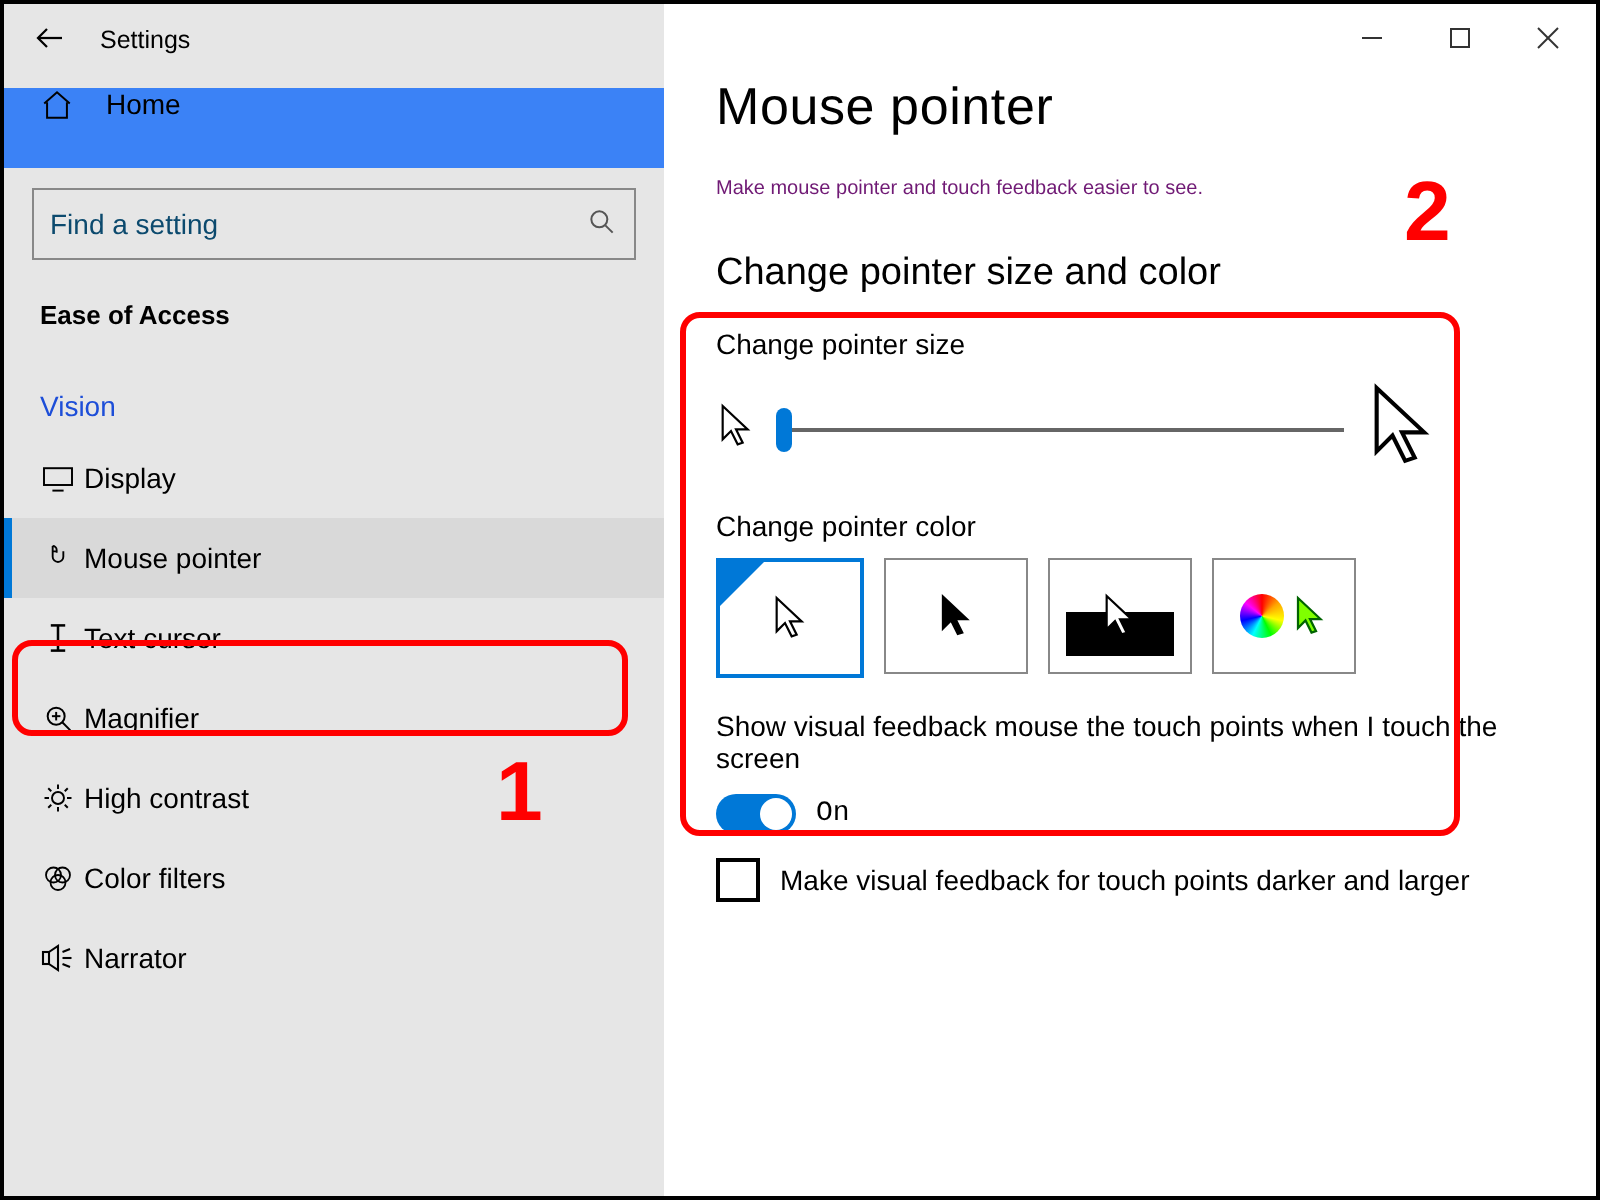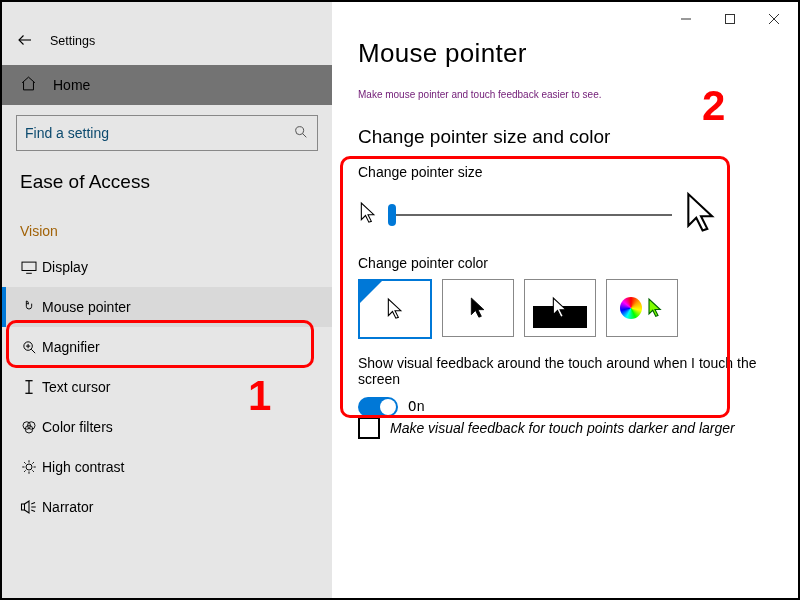--- a/index.html
+++ b/index.html
@@ -30,51 +30,49 @@
     display: flex;
     flex-direction: column;
     position: relative;
   }
   .sb-top {
     display: flex;
     align-items: center;
     height: 36px;
     padding-left: 14px;
     gap: 16px;
-    margin-top: 21px;
   }
   .sb-title { font-size: 12.5px; }
   .home-row {
     display: flex;
-    align-items: center;
     gap: 16px;
     height: 40px;
     padding-left: 18px;
     margin-top: 6px;
-    background: #737373;
+    background: #3b82f6;
   }
   .search-box {
     margin: 10px 14px 0 14px;
     height: 34px;
     border: 1px solid #888;
     background: #e6e6e6;
     display: flex;
     align-items: center;
     justify-content: space-between;
     padding: 0 8px 0 8px;
   }
   .search-placeholder { color: #0c4a6e; font-size: 14px; }
   .category {
-    font-weight: 400;
+    font-weight: 700;
     padding: 20px 18px 6px 18px;
-    font-size: 19px;
+    font-size: 13px;
   }
   .subcat {
     padding: 24px 18px 8px 18px;
-    color: #a16207;
+    color: #1d4ed8;
     font-size: 14px;
   }
   .nav {
     display: flex;
     flex-direction: column;
   }
   .nav-item {
     display: flex;
     align-items: center;
     height: 40px;
@@ -153,21 +151,21 @@
   
   .toggle-row { display:flex; align-items:center; gap:10px; margin-top:10px;font-family:Liberation Mono, monospace;}
   .toggle {
     width:40px;height:20px;border-radius:10px;background:#0078d7;
     position:relative;
   }
   .toggle::after{
     content:"";position:absolute;right:2px;top:2px;width:16px;height:16px;
     border-radius:50%;background:#fff;
   }
-  .checkbox-row{display:flex; align-items:center; gap:10px; font-style:italic;}
+  .checkbox-row{display:flex; align-items:center; gap:10px; margin-top:12px;}
   .checkbox{ width:18px;height:18px;border:2px solid #000;}
   
   .annot-box{ position:absolute; border:3px solid red; border-radius:10px; pointer-events:none;}
   .annot-num{ position:absolute; color:red; font-weight:700; font-size:42px; pointer-events:none;}
 </style>
 </head>
 <body>
 
 <div class="window">
 
@@ -241,50 +239,39 @@
           <svg width="16" height="18" viewBox="0 0 24 24" fill="none" stroke="#000" stroke-width="1.4">
               <path d="M8 3 v8 a4 4 0 0 0 8 0 v-4"></path>
               <path d="M8 7 h3 M8 3 a3 3 0 0 1 3 3 v2"></path>
             </svg>
         </span>
         <span>Mouse pointer</span>
       </div>
 
       <div class="nav-item">
         <span class="icon-slot">
+          <svg width="14" height="18" viewBox="0 0 14 20" fill="none" stroke="#000" stroke-width="1.4">
+              <line x1="7" y1="3" x2="7" y2="17"></line>
+              <line x1="3" y1="3" x2="11" y2="3"></line>
+              <line x1="3" y1="17" x2="11" y2="17"></line>
+            </svg>
+        </span>
+        <span>Text cursor</span>
+      </div>
+
+      <div class="nav-item">
+        <span class="icon-slot">
           <svg width="17" height="17" viewBox="0 0 24 24" fill="none" stroke="#000" stroke-width="1.4">
               <circle cx="10" cy="10" r="6"></circle>
               <line x1="20" y1="20" x2="14.5" y2="14.5"></line>
               <line x1="7" y1="10" x2="13" y2="10"></line>
               <line x1="10" y1="7" x2="10" y2="13"></line>
             </svg>
         </span>
         <span>Magnifier</span>
-      </div>
-
-      <div class="nav-item">
-        <span class="icon-slot">
-          <svg width="14" height="18" viewBox="0 0 14 20" fill="none" stroke="#000" stroke-width="1.4">
-              <line x1="7" y1="3" x2="7" y2="17"></line>
-              <line x1="3" y1="3" x2="11" y2="3"></line>
-              <line x1="3" y1="17" x2="11" y2="17"></line>
-            </svg>
-        </span>
-        <span>Text cursor</span>
-      </div>
-
-      <div class="nav-item">
-        <span class="icon-slot">
-          <svg width="18" height="18" viewBox="0 0 24 24" fill="none" stroke="#000" stroke-width="1.2">
-              <circle cx="9" cy="10" r="5"></circle>
-              <circle cx="15" cy="10" r="5"></circle>
-              <circle cx="12" cy="15" r="5"></circle>
-            </svg>
-        </span>
-        <span>Color filters</span>
       </div>
 
       <div class="nav-item">
         <span class="icon-slot">
           <svg width="18" height="18" viewBox="0 0 24 24" fill="none" stroke="#000" stroke-width="1.3">
               <circle cx="12" cy="12" r="4"></circle>
               <line x1="12" y1="3" x2="12" y2="6"></line>
               <line x1="12" y1="18" x2="12" y2="21"></line>
               <line x1="3" y1="12" x2="6" y2="12"></line>
               <line x1="18" y1="12" x2="21" y2="12"></line>
@@ -292,20 +279,31 @@
               <line x1="16.5" y1="16.5" x2="18.5" y2="18.5"></line>
               <line x1="5.5" y1="18.5" x2="7.5" y2="16.5"></line>
               <line x1="16.5" y1="7.5" x2="18.5" y2="5.5"></line>
             </svg>
         </span>
         <span>High contrast</span>
       </div>
 
       <div class="nav-item">
         <span class="icon-slot">
+          <svg width="18" height="18" viewBox="0 0 24 24" fill="none" stroke="#000" stroke-width="1.2">
+              <circle cx="9" cy="10" r="5"></circle>
+              <circle cx="15" cy="10" r="5"></circle>
+              <circle cx="12" cy="15" r="5"></circle>
+            </svg>
+        </span>
+        <span>Color filters</span>
+      </div>
+
+      <div class="nav-item">
+        <span class="icon-slot">
           <svg width="18" height="16" viewBox="0 0 24 20" fill="none" stroke="#000" stroke-width="1.4">
               <rect x="2" y="6" width="4" height="8"></rect>
               <path d="M6 6 L12 2 V18 L6 14"></path>
               <line x1="15" y1="10" x2="21" y2="10"></line>
               <line x1="15" y1="6" x2="20" y2="4"></line>
               <line x1="15" y1="14" x2="20" y2="16"></line>
             </svg>
         </span>
         <span>Narrator</span>
       </div>
@@ -355,21 +353,21 @@
           </svg>
       </div>
       <div class="tile" style="gap:4px">
         <div class="wheel"></div>
         <svg width="18" height="22" viewBox="0 0 24 28">
             <path d="M4 2 L4 22 L9 17 L13 25 L16 24 L12 16 L19 16 Z" fill="#7fff00" stroke="#006400" stroke-width="1.5"></path>
           </svg>
       </div>
     </div>
 
-    <div class="field-label" style="max-width:400px">Show visual feedback around the touch around when I touch the screen</div>
+    <div class="field-label" style="max-width:400px">Show visual feedback mouse the touch points when I touch the screen</div>
     <div class="toggle-row">
       <div class="toggle"></div>
       <span>On</span>
     </div>
     <div class="checkbox-row">
       <div class="checkbox"></div>
       <span>Make visual feedback for touch points darker and larger</span>
     </div>
   </div>
 

